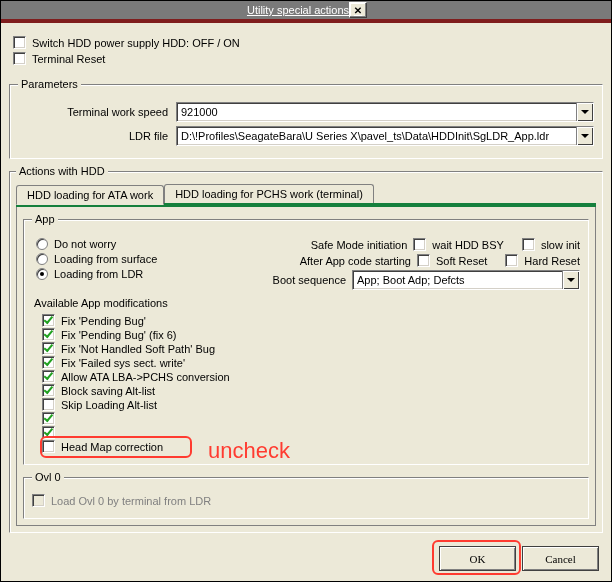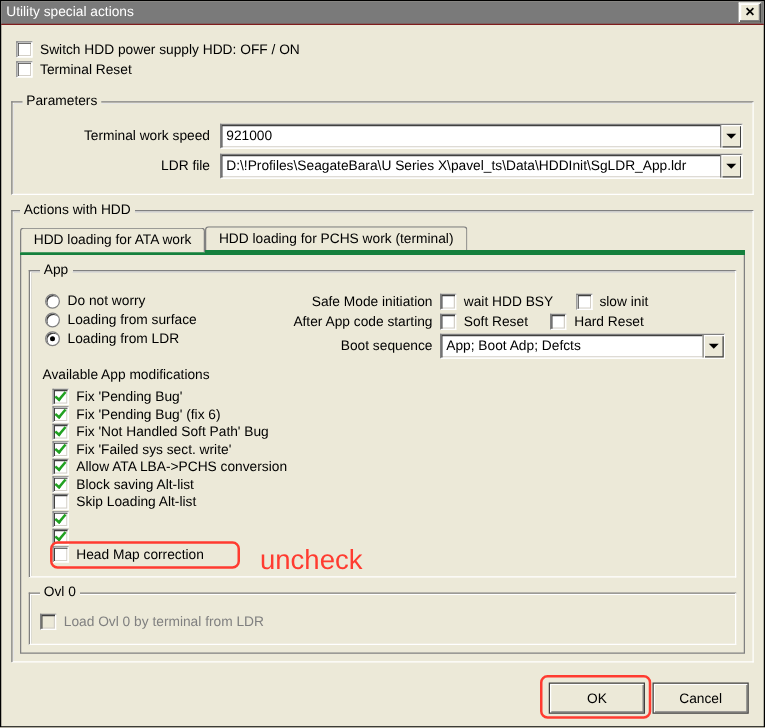--- a/index.html
+++ b/index.html
@@ -18,23 +18,24 @@
     box-sizing: border-box;
     position: relative;
   }
   .titlebar {
     background: linear-gradient(#777, #666);
     background: #7a7a7a;
     color: #fff;
     height: 18px;
     display: flex;
     align-items: center;
-    justify-content: space-between;
+    justify-content: center;
     padding: 0 2px 0 4px;
-    border-bottom: 1px solid #7f1d1d;
+    border-bottom: 4px solid #7f1d1d;
+    text-decoration: underline;
   }
   .titlebar .title {
     font-weight: normal;
   }
   .close-btn {
     width: 16px;
     height: 14px;
     background: #ece9d8;
     border: 1px solid #fff;
     border-right-color: #404040;
@@ -208,20 +209,21 @@
     padding: 2px 0 0 4px;
   }
   .app-right {
     flex: 1;
     padding: 2px 0 0 0;
   }
   .right-row {
     display: flex;
     align-items: center;
     margin: 3px 0;
+    justify-content: flex-end;
   }
   .right-label {
     width: 140px;
     text-align: right;
     padding-right: 6px;
   }
   .right-inline {
     display: flex;
     align-items: center;
     gap: 18px;
@@ -245,20 +247,21 @@
     font-size: 22px;
     font-family: Arial, sans-serif;
     pointer-events: none;
   }
   .button-row {
     position: absolute;
     right: 12px;
     bottom: 10px;
     display: flex;
     gap: 6px;
+    font-family: Liberation Serif, serif;
   }
   .btn {
     width: 75px;
     height: 23px;
     background: #ece9d8;
     border: 1px solid #404040;
     box-shadow: inset 1px 1px 0 #fff, inset -1px -1px 0 #808080;
     cursor: pointer;
     display: flex;
     align-items: center;

